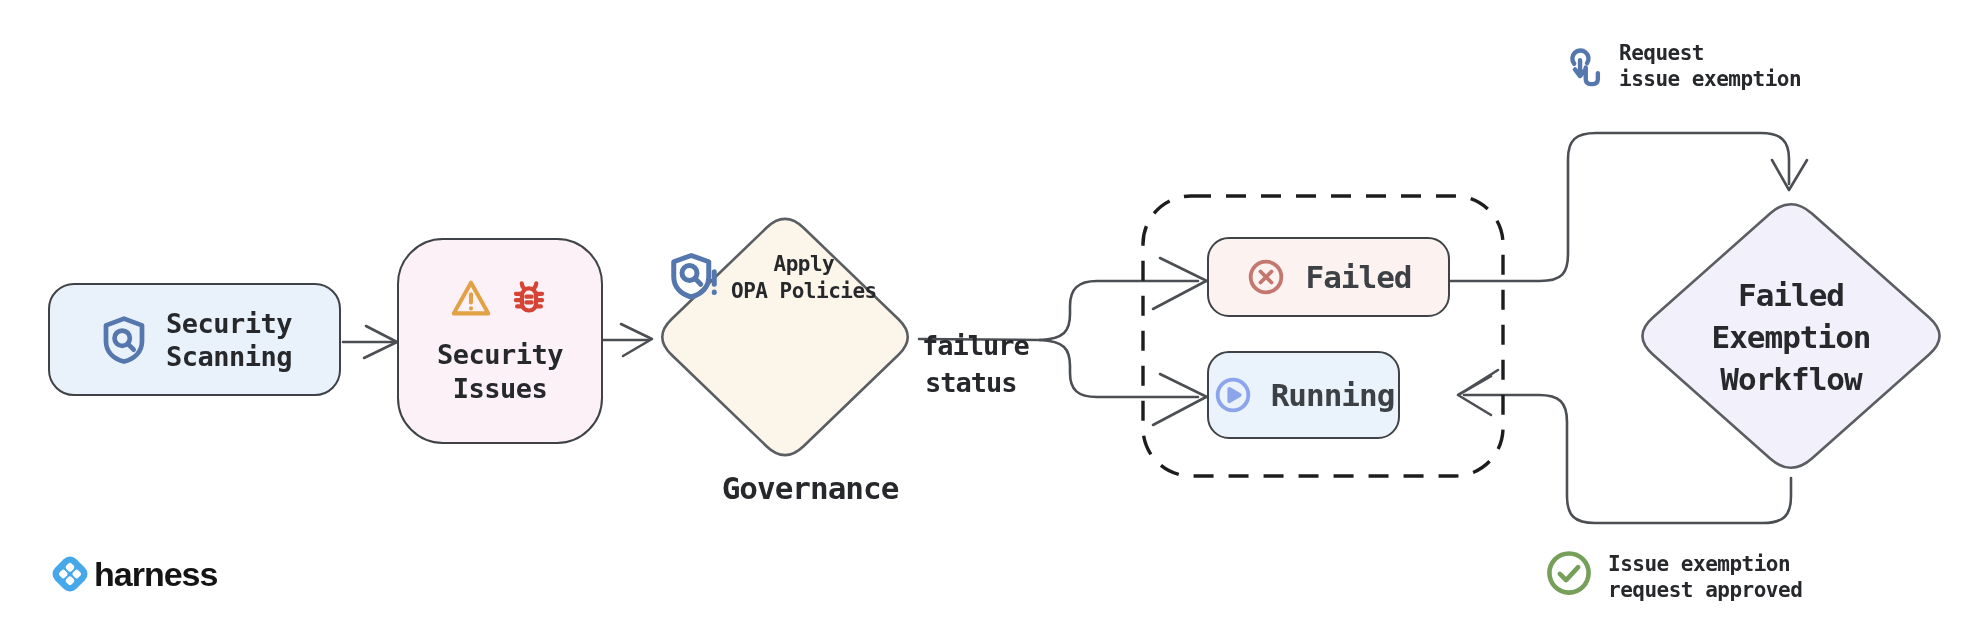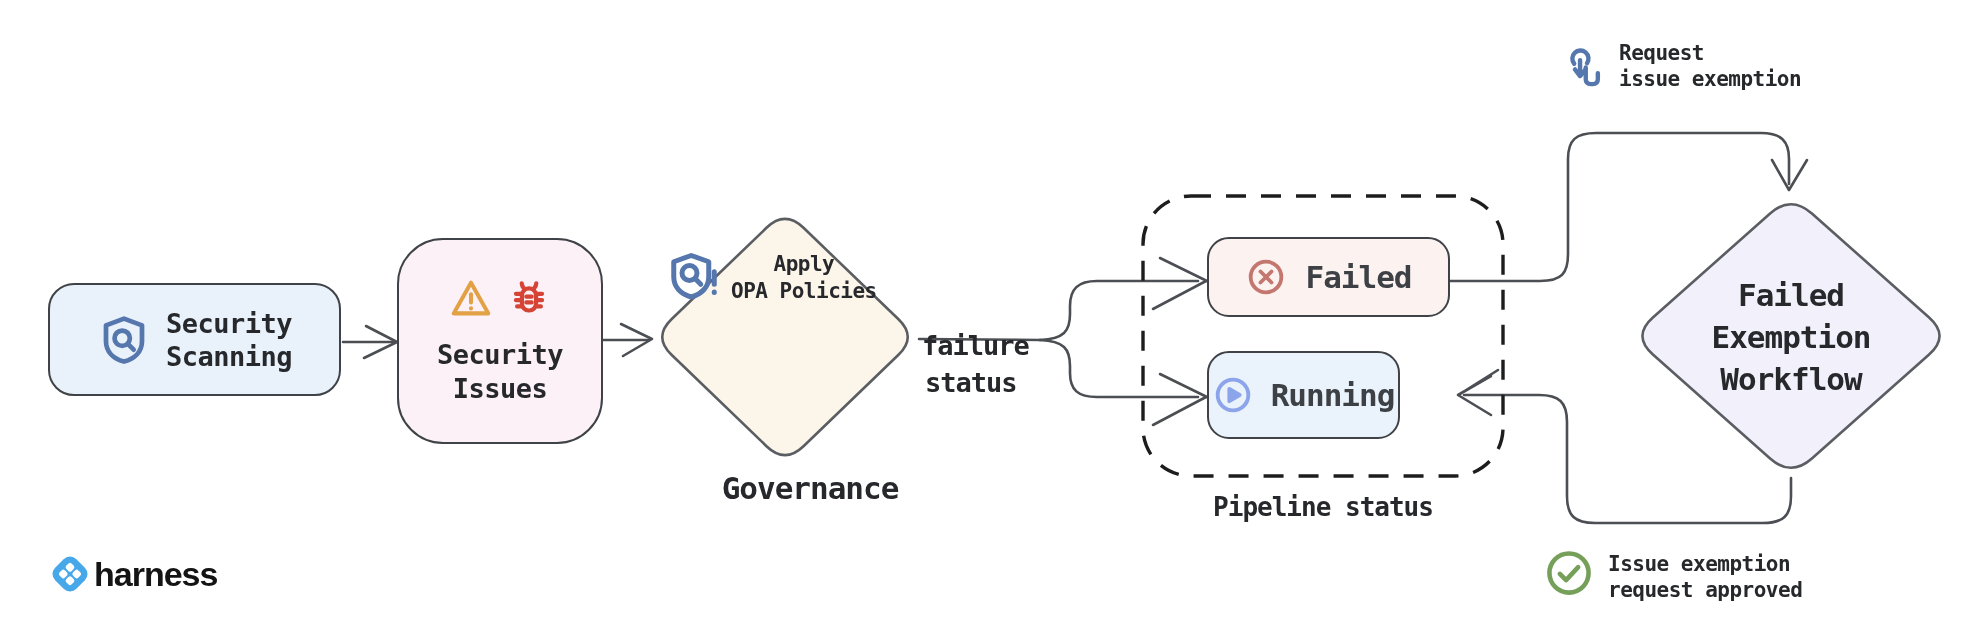--- a/index.html
+++ b/index.html
@@ -148,21 +148,20 @@
   <div class="node runningbox">
     <svg class="icon" width="40" height="40" viewBox="0 0 24 24">
       <g stroke="#8ba4ea" stroke-width="2.3" fill="none" stroke-linecap="round" stroke-linejoin="round">
         <circle cx="12" cy="12" r="9.2"></circle>
         <path d="M9.8 8.3 L16 12 L9.8 15.7 Z" fill="#8ba4ea"></path>
       </g>
     </svg>
     <div class="statelabel">Running</div>
   </div>
 
-  <div class="pipelbl">Pipeline status</div>
 
   <div class="sidenote note-top">
     <svg class="icon" width="44" height="48" viewBox="0 0 24 24" style="margin-top:8px;">
       <g stroke="#5577ad" stroke-width="2.4" fill="none" stroke-linecap="round" stroke-linejoin="round">
         <path d="M7.2 7.5 A4.4 4.4 0 1 1 14.2 7.2"></path>
         <path d="M10.4 5.5 V13.2"></path>
         <path d="M7.6 10.6 L10.4 14.2 L13.2 10.9" fill="#5577ad"></path>
         <path d="M13.5 9.5 V15.8 Q13.5 18.6 16.3 18.6 H17.3 Q20.1 18.6 20.1 15.8 V12.6"></path>
       </g>
     </svg>

